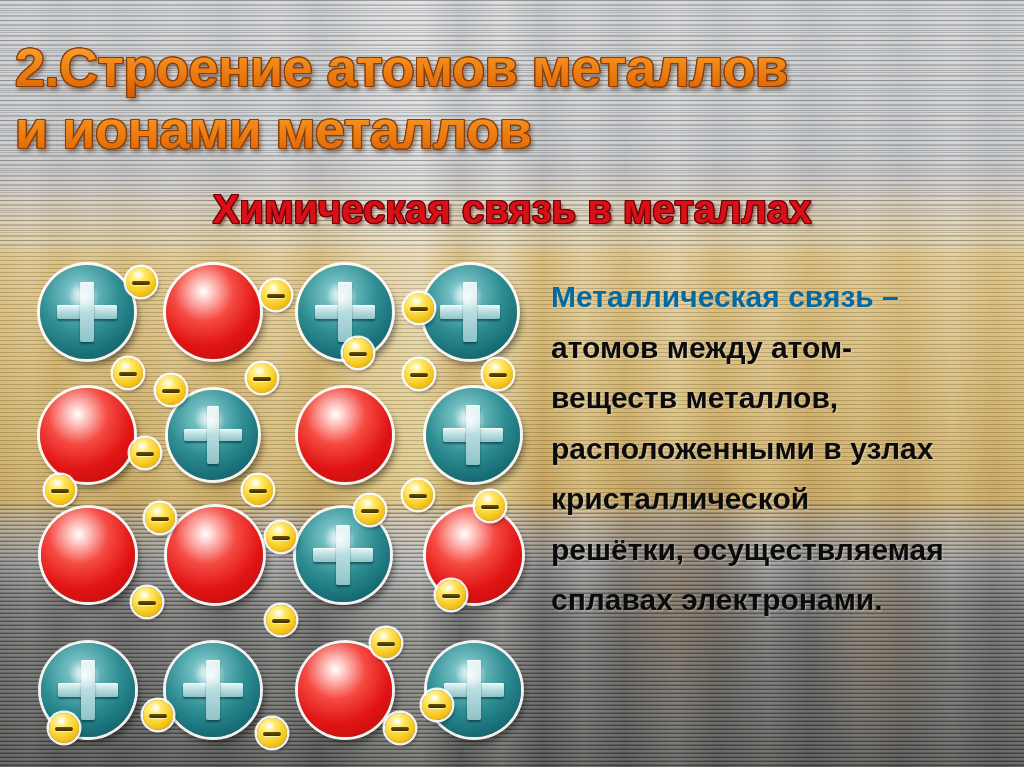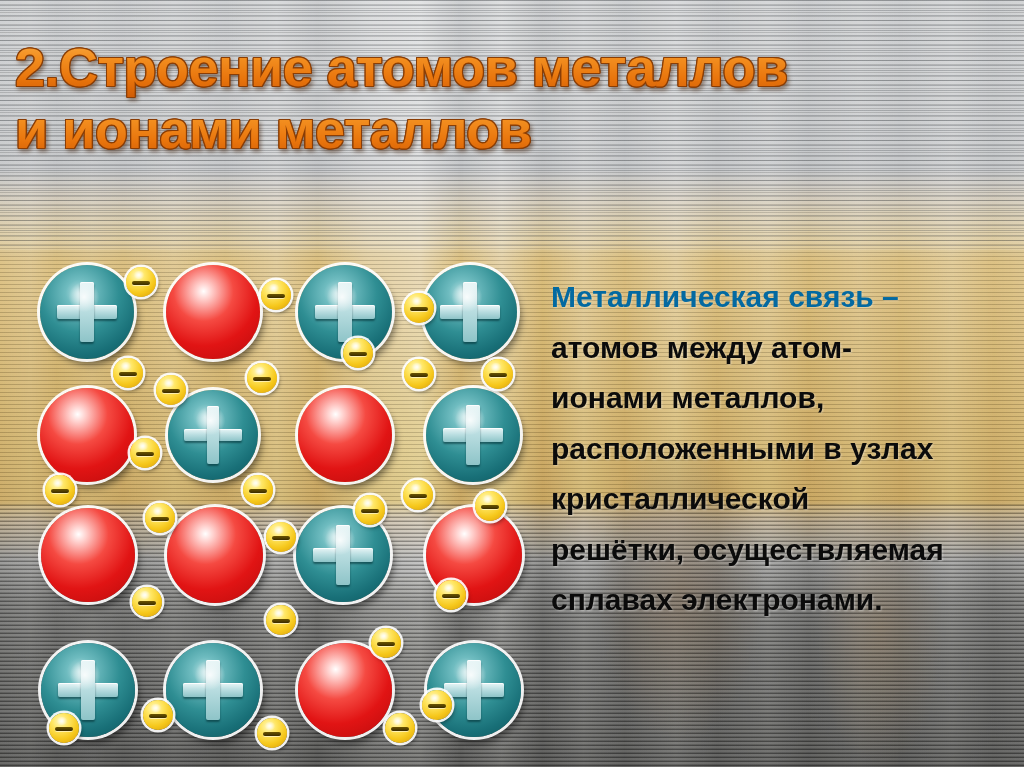--- a/index.html
+++ b/index.html
@@ -176,25 +176,26 @@
   <div class="bg-blur"></div>
   <div class="bg-lines"></div>
   <div class="bg-lines-strong"></div>
   <div class="bg-lines-bottom"></div>
 
   <div class="title-wrap">
     <div class="title-line">2.Строение атомов металлов</div>
     <div class="title-line">и ионами металлов</div>
   </div>
 
+  <div class="subtitle">Химическая связь в металлах</div>
 
   <div class="body-text" id="defblock">
       <div class="body-line accent">Металлическая связь –</div>
       <div class="body-line">атомов между атом-</div>
-      <div class="body-line">ионами металлов,</div>
+      <div class="body-line">веществ металлов,</div>
       <div class="body-line">расположенными в узлах</div>
       <div class="body-line">кристаллической</div>
       <div class="body-line">решётки, осуществляемая</div>
       <div class="body-line">сплавах электронами.</div>
     </div>
 
   <div id="lattice">
       <div class="ion cation" style="left: 40px; top: 15px; width: 94px; height: 94px;">
         <div class="shell"></div>
         <div class="plus">

